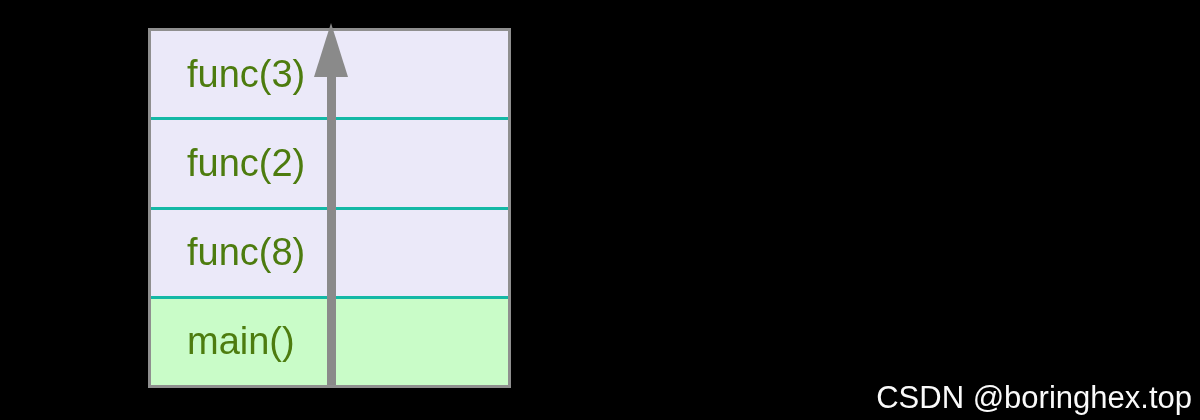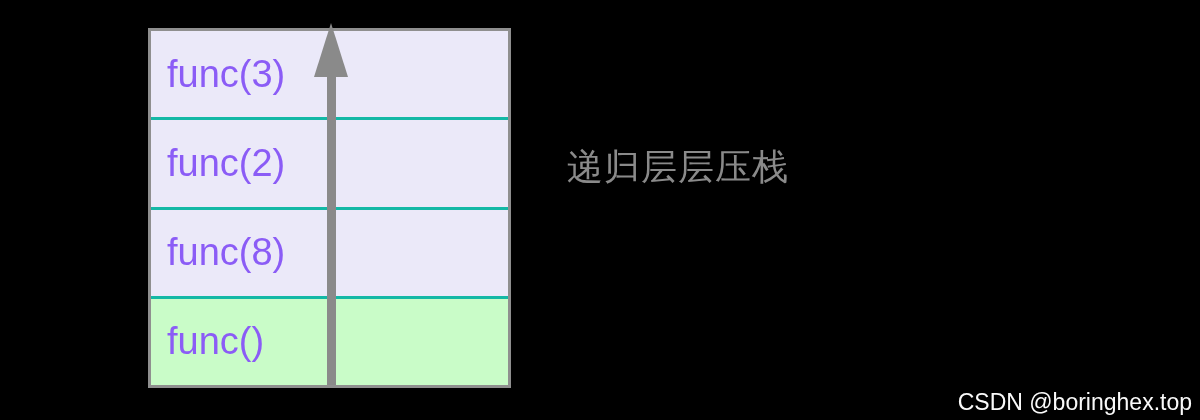--- a/index.html
+++ b/index.html
@@ -38,23 +38,23 @@
   .stack-row.lavender .cell { background: #ebe9f9; }
   .stack-row.green .cell    { background: #c9fcc8; }
   .cell {
     box-sizing: border-box;
     display: flex;
     align-items: center;
   }
   .cell-left {
     width: 181px;
     border-right: 3px solid #8f8f8f;
-    padding-left: 16px;
+    padding-left: 36px;
     font-size: 38px;
-    color: #8b5cf6;
+    color: #4d7c0f;
     white-space: nowrap;
   }
   .cell-right {
     flex: 1 1 auto;
   }
   
   .arrow-shaft {
     position: absolute;
     left: 327px;
     top: 77px;
@@ -80,21 +80,21 @@
     top: 143px;
     font-size: 36px;
     letter-spacing: 1px;
     color: #8a8a8a;
     white-space: nowrap;
   }
   .watermark {
     position: absolute;
     right: 8px;
     bottom: 4px;
-    font-size: 23px;
+    font-size: 31px;
     color: #fafafa;
     white-space: nowrap;
   }
 </style>
 </head>
 <body>
 
 <div class="canvas">
 
   <div class="stack-table">
@@ -104,25 +104,24 @@
     </div>
     <div class="stack-row lavender">
       <div class="cell cell-left">func(2)</div>
       <div class="cell cell-right"></div>
     </div>
     <div class="stack-row lavender">
       <div class="cell cell-left">func(8)</div>
       <div class="cell cell-right"></div>
     </div>
     <div class="stack-row green">
-      <div class="cell cell-left">func()</div>
+      <div class="cell cell-left">main()</div>
       <div class="cell cell-right"></div>
     </div>
   </div>
 
   <div class="arrow-shaft"></div>
   <div class="arrow-head"></div>
 
-  <div class="caption">递归层层压栈</div>
 
   <div class="watermark">CSDN @boringhex.top</div>
 
 </div>
 
 </body></html>

